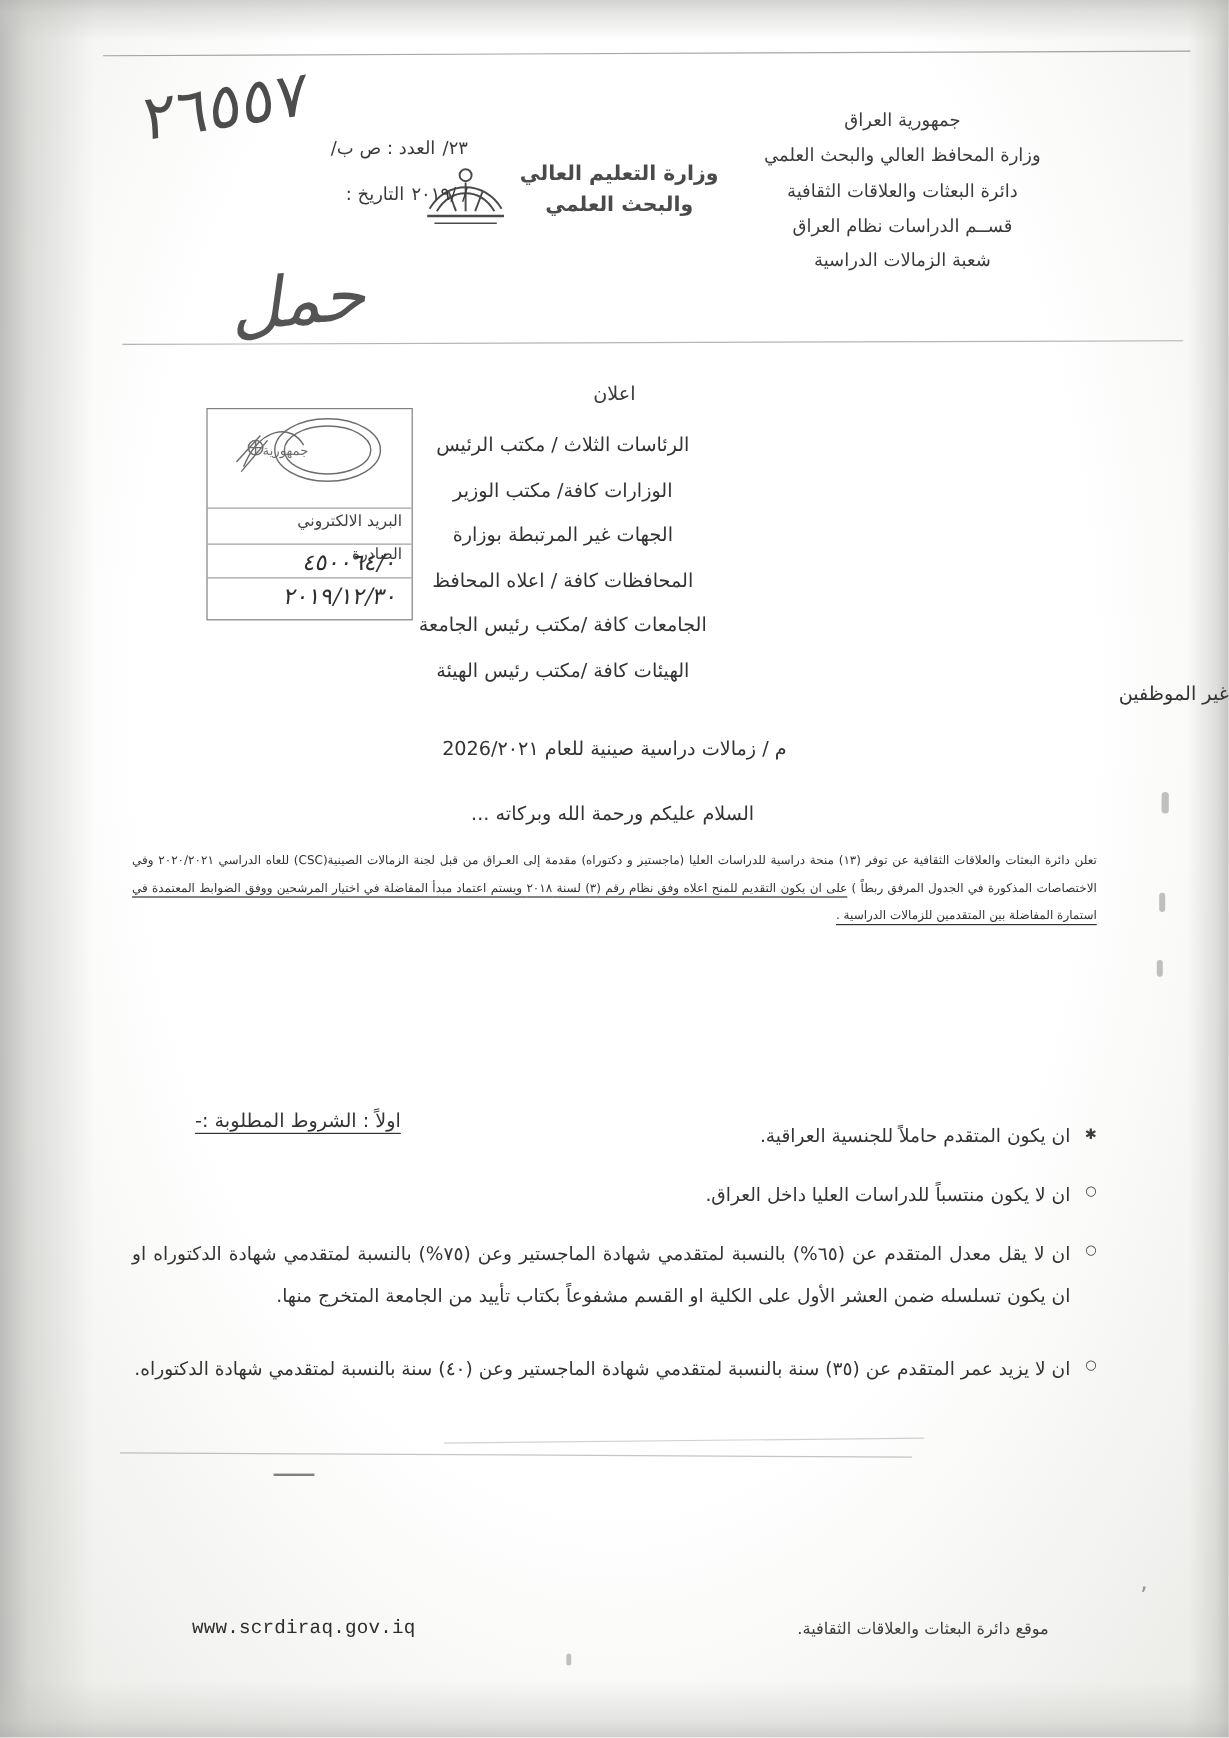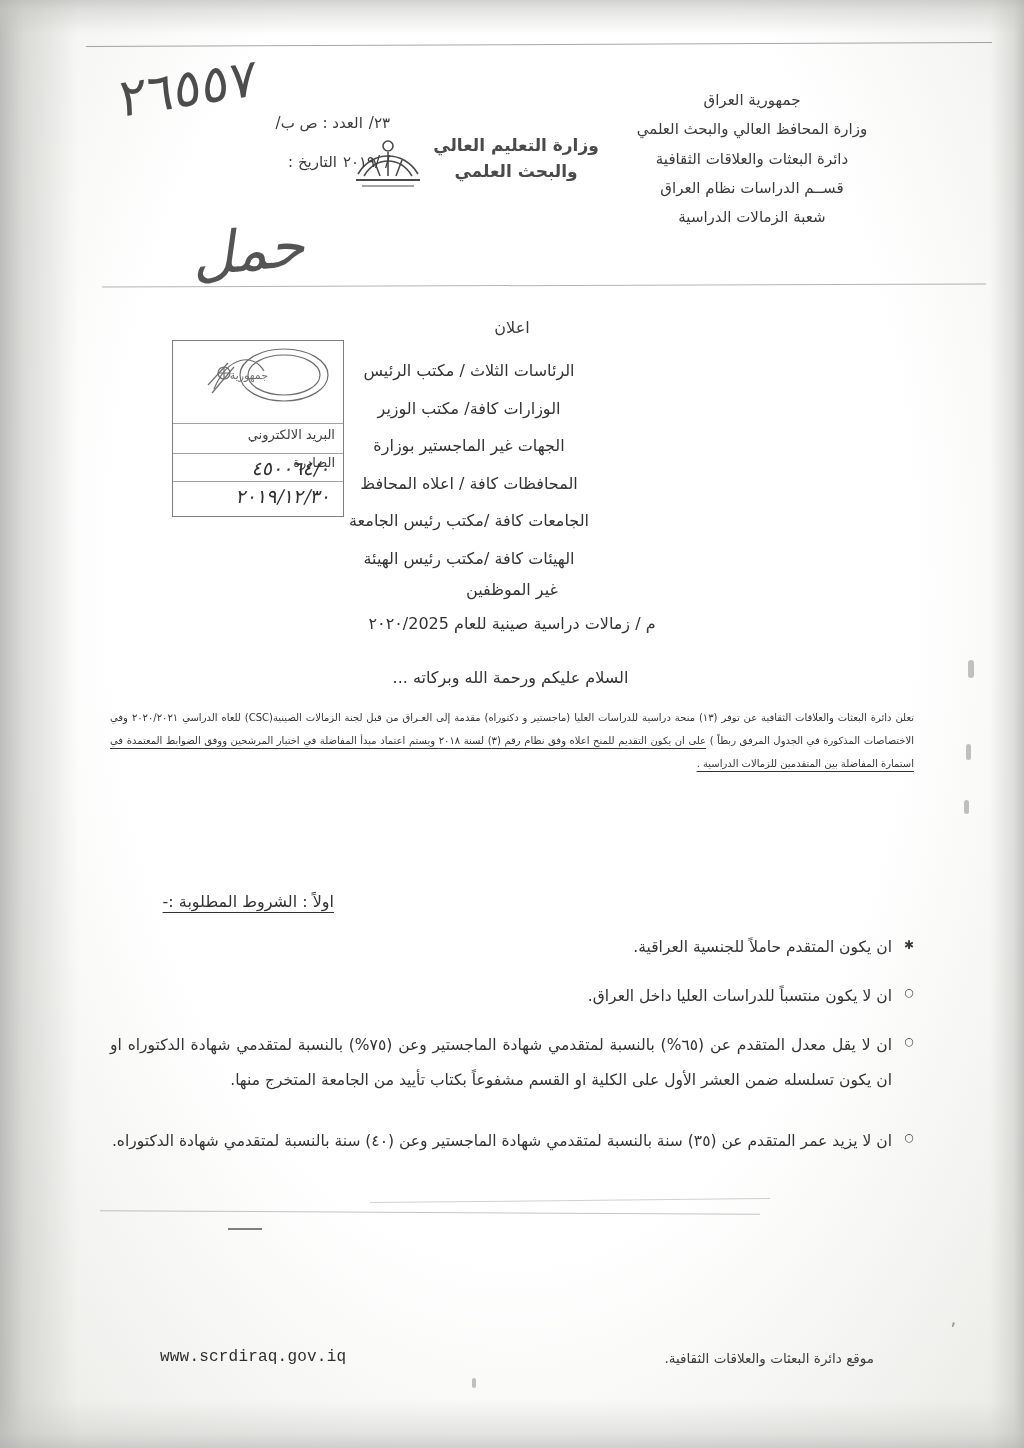--- a/index.html
+++ b/index.html
@@ -170,23 +170,23 @@
     right: 420px;
     width: 270px;
     text-align: center;
     font-size: 16px;
     line-height: 2.35;
     color: #333;
   }
   .addressees div { white-space: nowrap; }
   .non-employees {
     position: absolute;
-    top: 580px;
+    top: 568px;
     right: 0; left: 0;
-    text-align: center;
+    text-align: right;
     font-size: 16px;
     color: #333;
   }
   .subject {
     position: absolute;
     top: 614px;
     right: 0; left: 0;
     text-align: center;
     font-size: 16px;
     color: #333;
@@ -198,21 +198,21 @@
     top: 340px;
     left: 172px;
     width: 170px;
     height: 175px;
     border: 1px solid rgba(60,60,60,0.65);
     background: rgba(255,255,255,0.25);
     overflow: hidden;
   }
   .stamp-seal {
     position: absolute;
-    right: 9px; top: 4px;
+    right: 20px; top: 4px;
     width: 136px; height: 74px;
     opacity: 0.75;
   }
   .stamp-line {
     position: absolute;
     left: 0; right: 0;
     border-top: 1px solid rgba(70,70,70,0.5);
   }
   .stamp-txt {
     position: absolute;
@@ -247,21 +247,21 @@
     font-size: 10px;
     line-height: 2.3;
     color: #333;
     text-align: justify;
   }
   .para .u { text-decoration: underline; text-underline-offset: 4px; }
 
   .sect-title {
     position: absolute;
     right: 690px;
-    top: 892px;
+    top: 924px;
     font-size: 16px;
     color: #333;
     text-decoration: underline;
     text-underline-offset: 5px;
   }
 
   .bullets {
     position: absolute;
     top: 930px;
     right: 110px;
@@ -387,28 +387,28 @@
   </div>
 
   <div class="scrawl-num">٢٦٥٥٧</div>
   <div class="scrawl-sig">ﺣﻤﻞ</div>
 
   <div class="announce-title">اعلان</div>
 
   <div class="addressees">
     <div>الرئاسات الثلاث / مكتب الرئيس</div>
     <div>الوزارات كافة/ مكتب الوزير</div>
-    <div>الجهات غير الماجستير بوزارة</div>
+    <div>الجهات غير المرتبطة بوزارة</div>
     <div>المحافظات كافة / اعلاه المحافظ</div>
     <div>الجامعات كافة /مكتب رئيس الجامعة</div>
     <div>الهيئات كافة /مكتب رئيس الهيئة</div>
   </div>
 
   <div class="non-employees">غير الموظفين</div>
-  <div class="subject">م / زمالات دراسية صينية للعام ٢٠٢٠/2025</div>
+  <div class="subject">م / زمالات دراسية صينية للعام 2026/٢٠٢١</div>
 
   <div class="stamp-box">
     <div class="stamp-seal">
       <svg viewBox="0 0 136 74" width="136" height="74">
         <g stroke="#3d3d3d" fill="none" stroke-width="1.2">
           <ellipse cx="86" cy="30" rx="44" ry="26"></ellipse>
           <ellipse cx="86" cy="30" rx="36" ry="20"></ellipse>
           <path d="M16 44 C 30 10, 56 8, 66 26"></path>
           <path d="M10 40 L30 18"></path>
           <path d="M14 48 L36 22"></path>

